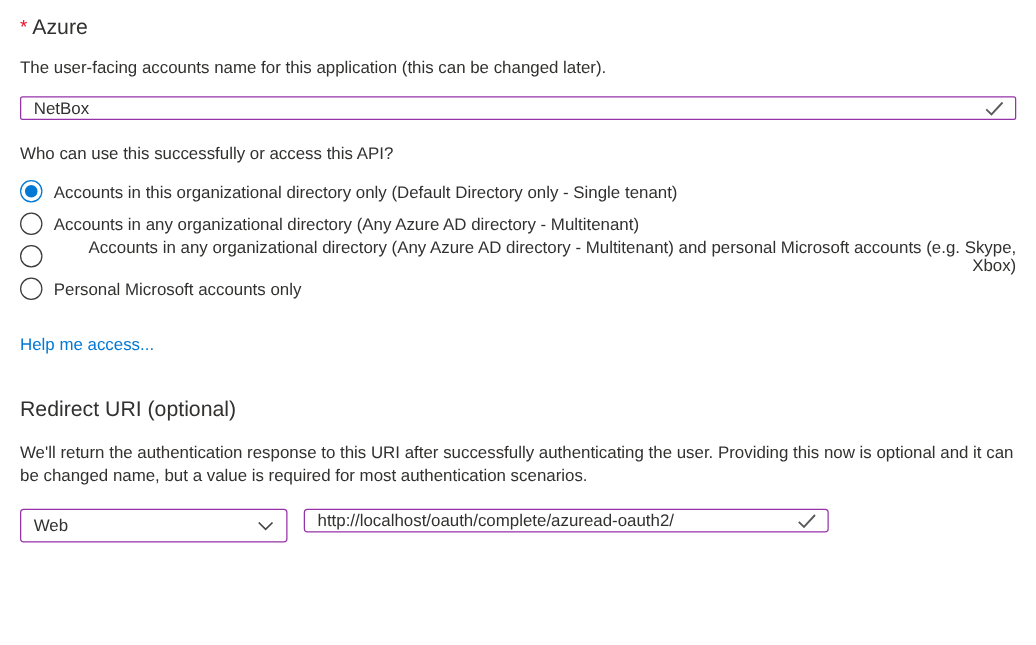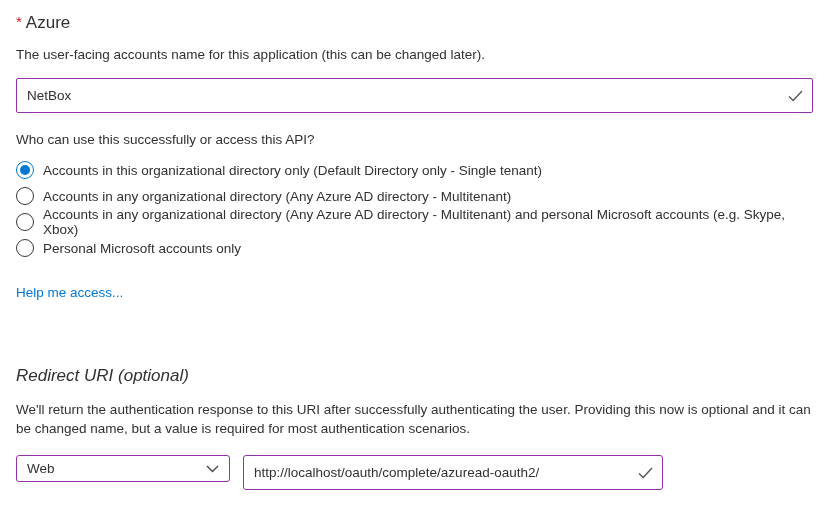--- a/index.html
+++ b/index.html
@@ -23,21 +23,21 @@
 
   .hint {
     margin-top: 12px;
     font-size: 13.5px;
     line-height: 18px;
     color: #323130;
   }
 
   .input-wrap {
     position: relative;
-    height: 35px;
+    height: 19px;
     border: 1.5px solid #9632a8;
     border-radius: 2px;
     background: #ffffff;
     display: flex;
     align-items: center;
   }
   .input-wrap.full { width: 100%; margin-top: 14px; }
   .input-wrap.uri { width: 420px; border-radius: 3px; }
   .text-input {
     width: 100%;
@@ -60,30 +60,31 @@
     pointer-events: none;
   }
 
   .section-title {
     font-size: 17px;
     font-weight: 400;
     color: #323130;
     line-height: 21px;
   }
   .section-title.accounts { margin-top: 43px; }
-  .section-title.redirect { margin-top: 64px; font-style: italic; }
+  .section-title.redirect { margin-top: 32px; }
 
   .question { margin-top: 19px; font-size: 13.5px; color: #323130; }
 
   .radio-group { margin-top: 10px; }
   .radio-row {
     display: flex;
     align-items: center;
     height: 26px;
     cursor: pointer;
+    text-align: right;
   }
   .radio {
     flex: none;
     width: 18px;
     height: 18px;
     border: 1px solid #3b3a39;
     border-radius: 50%;
     position: relative;
     background: #fff;
   }

